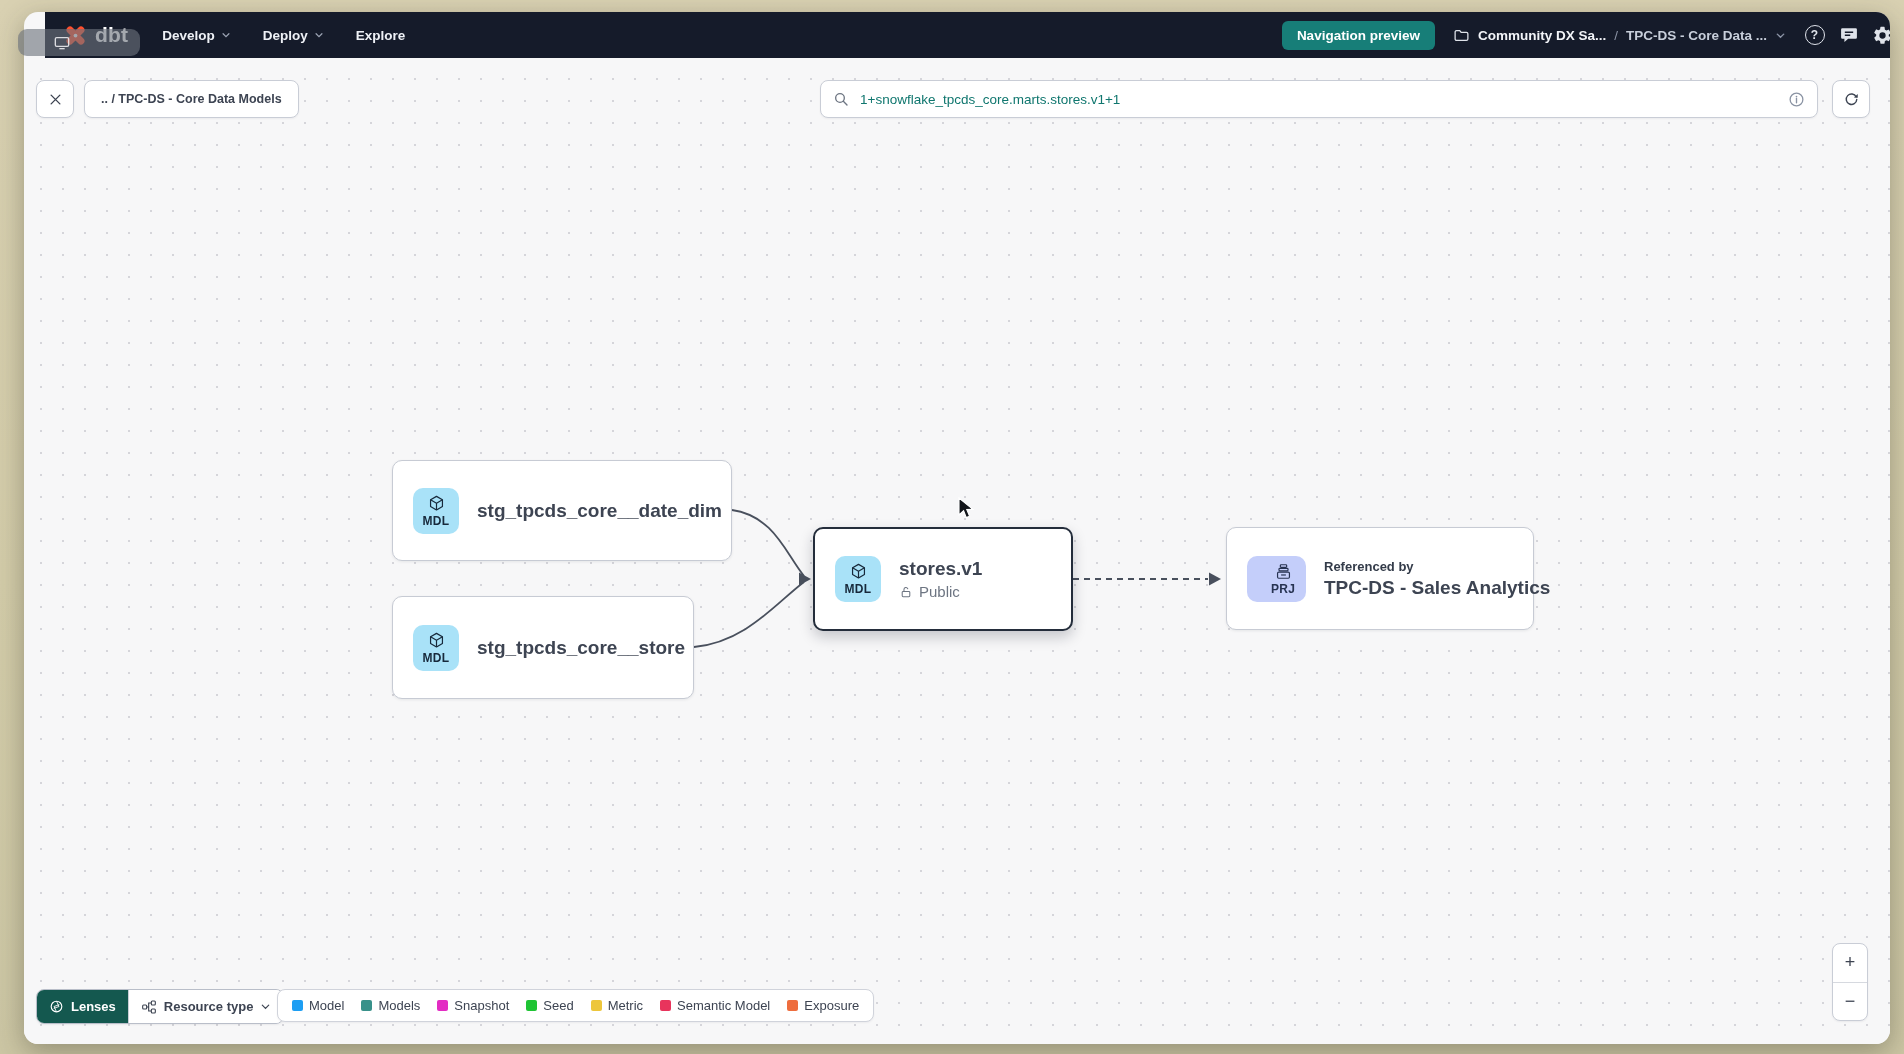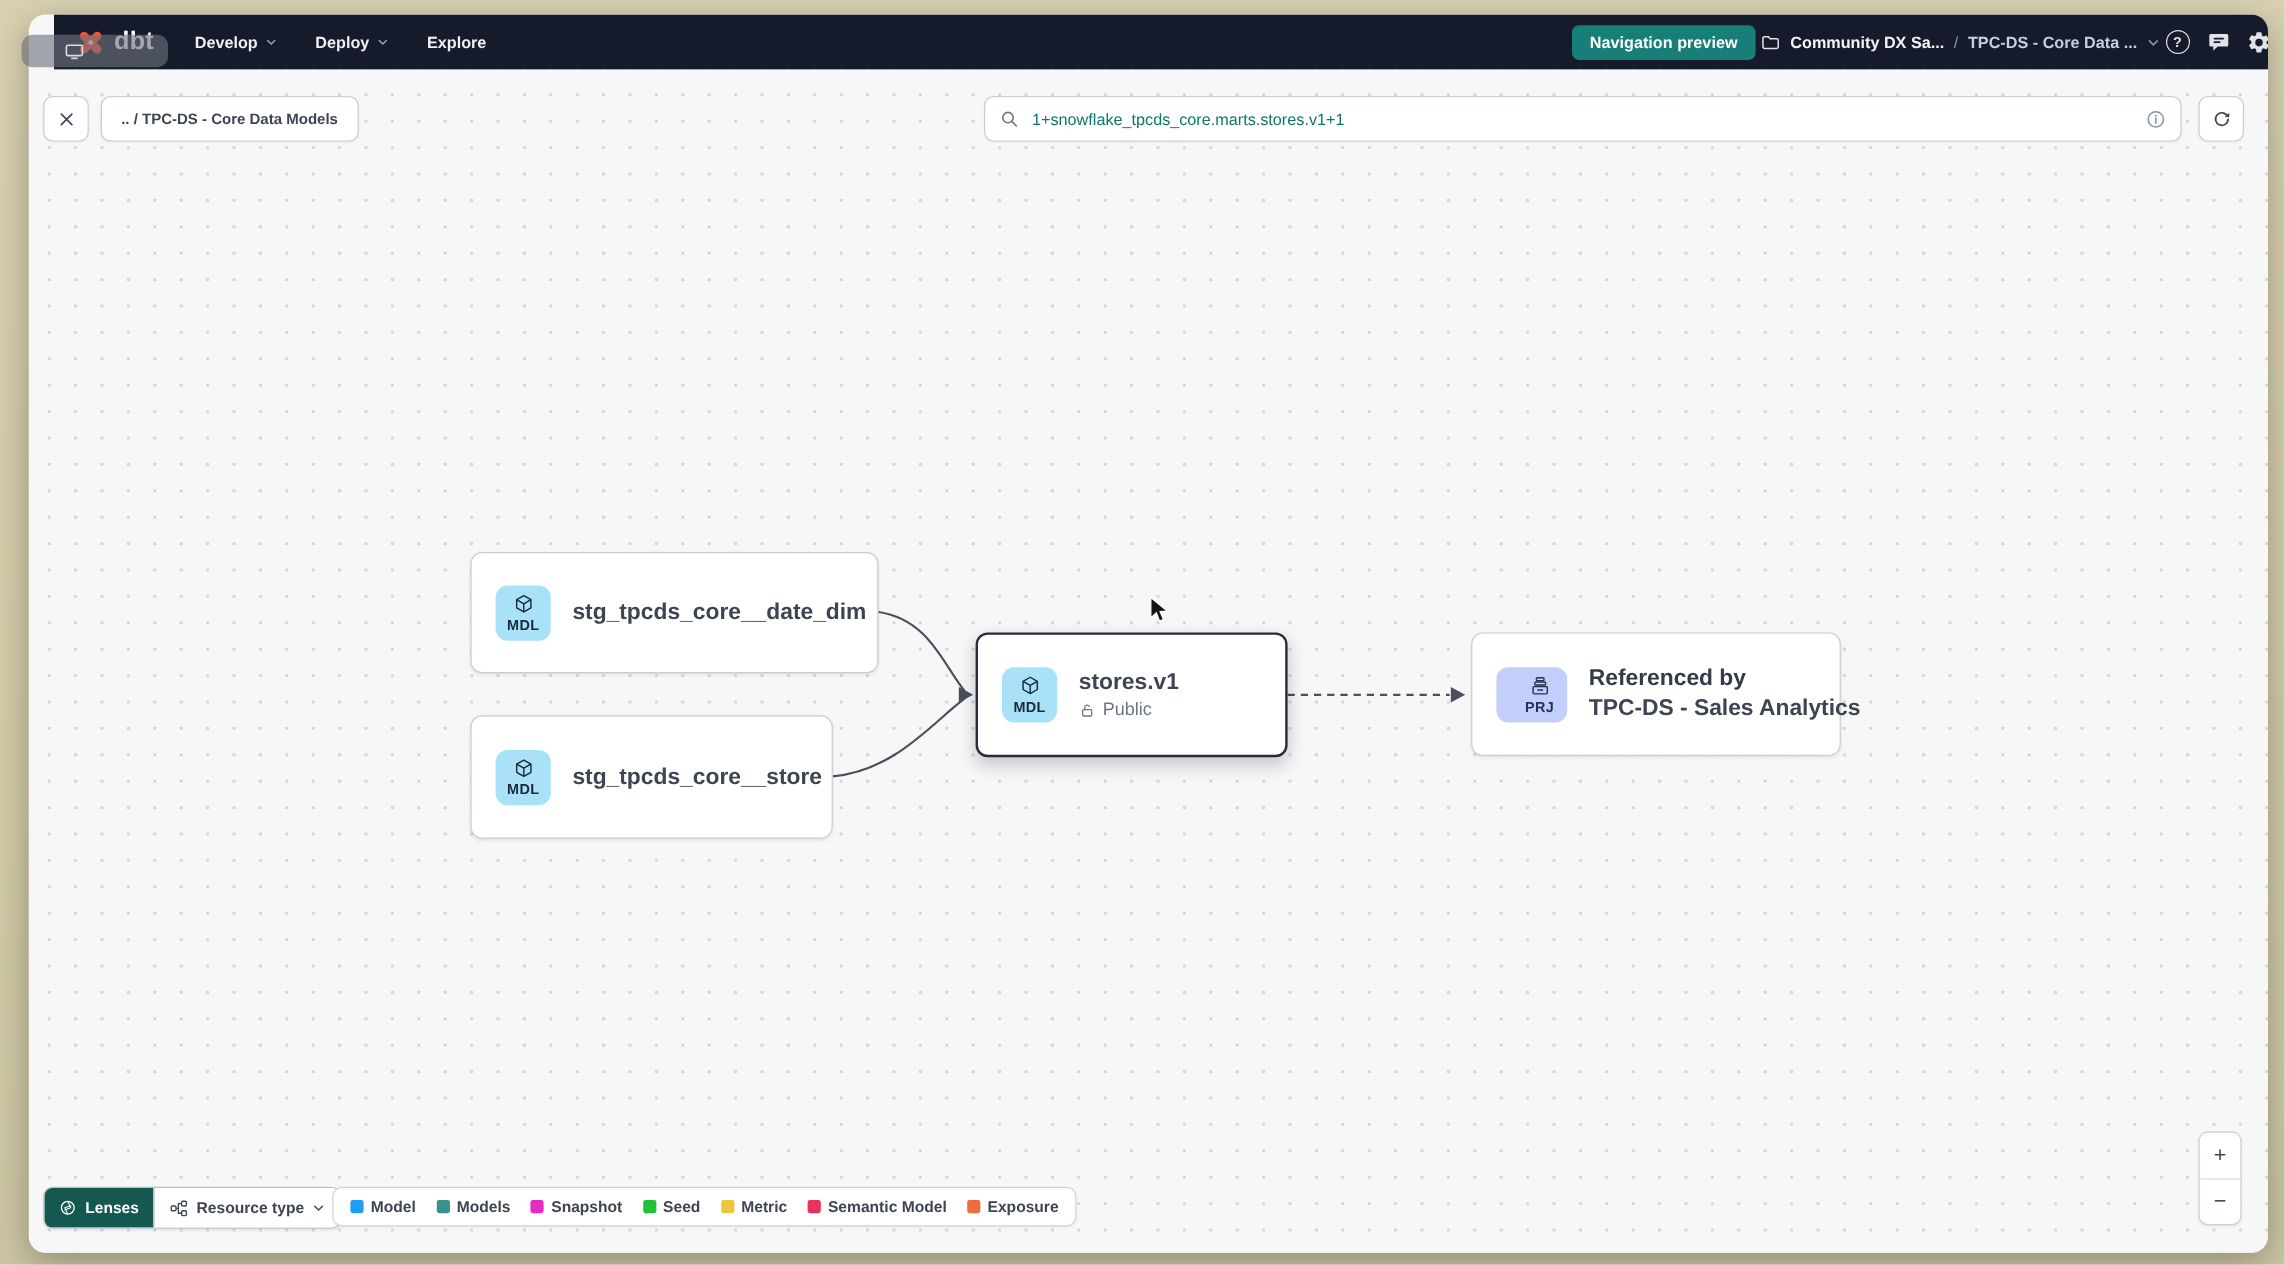--- a/index.html
+++ b/index.html
@@ -10,21 +10,21 @@
     border-radius:14px;overflow:hidden;background:#f7f7f8;
     box-shadow:0 8px 28px rgba(40,40,30,.35);}
   
   .navbar{position:absolute;left:0;top:0;width:100%;height:46px;background:#151b2a;
     display:flex;align-items:center;padding:0 18px;box-sizing:border-box;gap:34px;margin-left:21px;}
   .brand{display:flex;align-items:center;gap:7px;cursor:pointer;}
   .brand-word{color:#ffffff;font-size:21px;font-weight:700;letter-spacing:.2px;}
   .menus{display:flex;align-items:center;gap:32px;}
   .menu-item{display:flex;align-items:center;gap:6px;color:#eef1f6;font-size:13.5px;
     font-weight:700;cursor:pointer;}
-  .nav-right{margin-left:auto;display:flex;align-items:center;gap:4px;}
+  .nav-right{margin-left:auto;display:flex;align-items:center;gap:18px;}
   .preview-btn{background:#177e78;color:#fff;border:none;border-radius:6px;height:29px;
     padding:0 15px;font-size:13.5px;font-weight:700;font-family:inherit;cursor:pointer;}
   .crumbs{display:flex;align-items:center;gap:8px;}
   .crumb-project{color:#f2f4f8;font-size:13.5px;font-weight:700;}
   .crumb-sep{color:#8b93a5;font-size:13.5px;}
   .crumb-page{color:#c8cfdb;font-size:13.5px;font-weight:600;}
   .nav-icons{display:flex;align-items:center;gap:13px;}
   .nav-icon{width:21px;height:21px;display:flex;align-items:center;justify-content:center;cursor:pointer;}
   .help-circle{width:18px;height:18px;border:1.8px solid #dfe3ea;border-radius:50%;
     color:#dfe3ea;font-size:12px;font-weight:700;display:flex;align-items:center;justify-content:center;}
@@ -54,34 +54,34 @@
     box-shadow:0 1px 3px rgba(16,24,40,.08);cursor:pointer;}
   .node.selected{border:2px solid #242d3b;box-shadow:0 6px 14px rgba(16,24,40,.22);}
   .badge{width:46px;height:46px;border-radius:10px;display:flex;flex-direction:column;
     align-items:center;justify-content:center;gap:1px;flex:none;}
   .badge.mdl{background:#a9e2f8;}
   .badge.prj{background:#c4cefa;padding-left:13px;}
   .badge-label{font-size:12px;font-weight:700;color:#17293b;letter-spacing:.3px;}
   .badge.prj .badge-label{color:#273352;}
   .node-title{font-size:19px;font-weight:600;color:#3d4452;white-space:nowrap;}
   .node-col{display:flex;flex-direction:column;gap:3px;}
-  .node-kicker{font-size:19px;font-weight:700;color:#333b49;}
+  .node-kicker{font-size:13px;font-weight:700;color:#333b49;}
   .node-sub{display:flex;align-items:center;gap:6px;color:#6d7582;font-size:15px;}
   
   .lens-group{position:absolute;left:12px;top:931px;height:33px;display:flex;
     border:1px solid #b9bec9;border-radius:8px;overflow:hidden;
     box-shadow:0 1px 2px rgba(16,24,40,.06);}
   .lens-seg{display:flex;align-items:center;gap:7px;padding:0 12px;font-size:13px;
     font-weight:700;cursor:pointer;}
   .lens-seg.dark{background:#14584f;color:#fff;}
   .lens-seg.light{background:#fff;color:#3d4452;border-left:1px solid #c9cdd6;}
   .legend{position:absolute;left:253px;top:931px;height:33px;background:#fff;
     border:1px solid #d0d3db;border-radius:8px;display:flex;align-items:center;
     padding:0 14px;gap:17px;box-sizing:border-box;box-shadow:0 1px 2px rgba(16,24,40,.05);}
-  .legend-item{display:flex;align-items:center;gap:6px;font-size:13px;font-weight:700;color:#3d4452;}
+  .legend-item{display:flex;align-items:center;gap:6px;font-size:13px;font-weight:400;color:#3d4452;}
   .swatch{width:11px;height:11px;border-radius:2px;flex:none;}
   .zoomctl{position:absolute;left:1808px;top:885px;width:36px;height:78px;background:#fff;
     border:1px solid #c9cdd6;border-radius:8px;box-sizing:border-box;display:flex;
     flex-direction:column;box-shadow:0 1px 2px rgba(16,24,40,.06);}
   .zoom-cell{flex:1;display:flex;align-items:center;justify-content:center;font-size:18px;
     color:#3d4452;cursor:pointer;}
   .zoom-cell:first-child{border-bottom:1px solid #d6d9df;}
   
   .overlay-pill{position:absolute;left:18px;top:29px;width:122px;height:27px;
     background:rgba(108,114,124,.62);border-radius:9px;display:flex;align-items:center;

